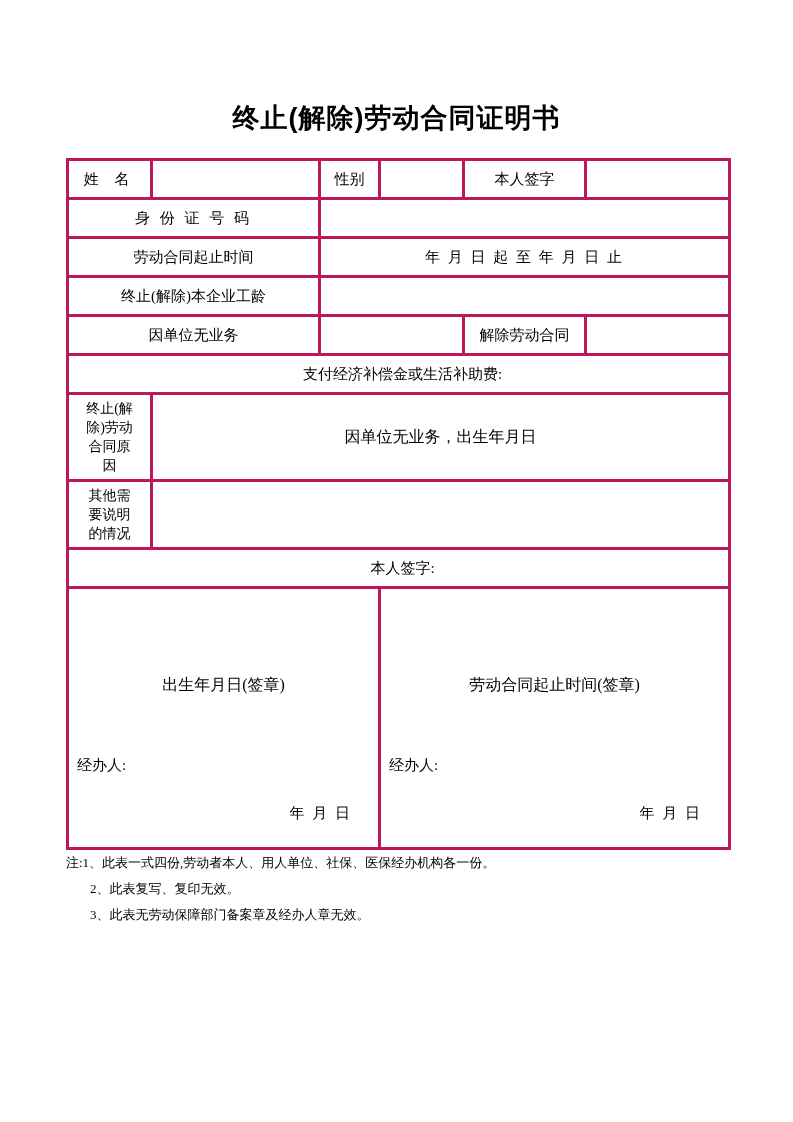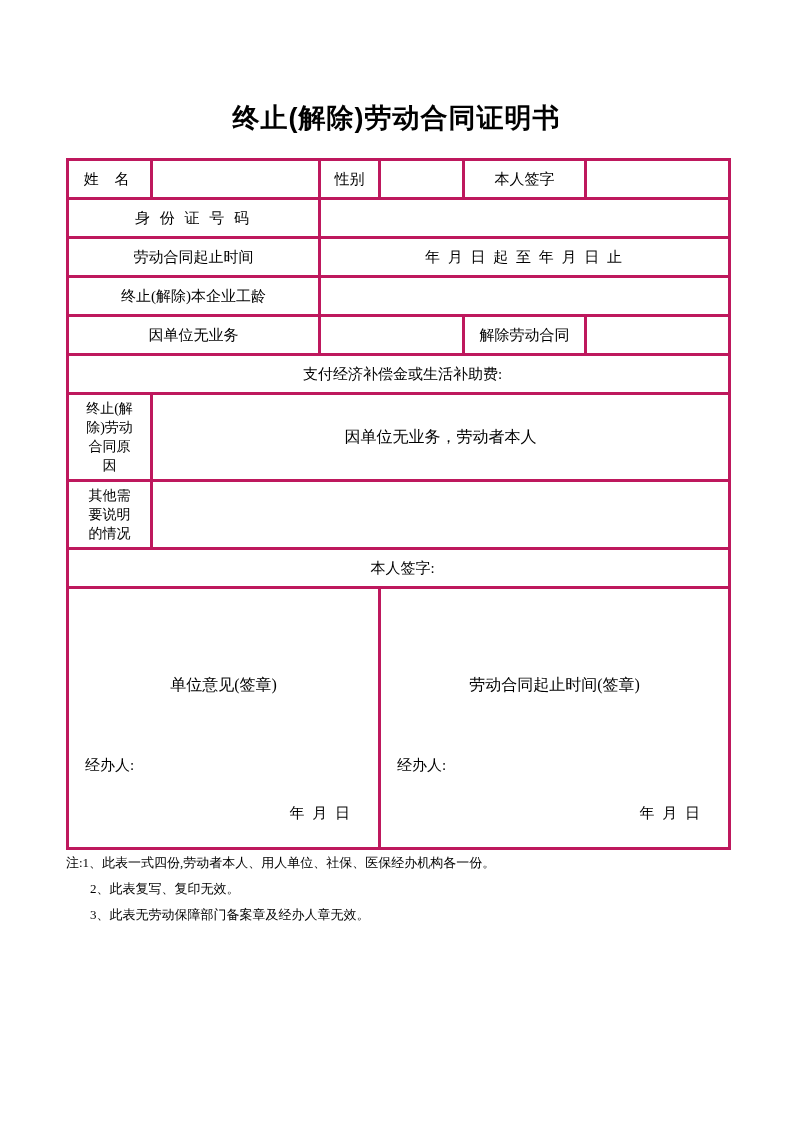--- a/index.html
+++ b/index.html
@@ -67,21 +67,21 @@
     position: relative;
     height: 258px;
   }
   .box-title {
     text-align: center;
     font-size: 16px;
     padding-top: 86px;
   }
   .box-person {
     position: absolute;
-    left: 16px;
+    left: 8px;
     bottom: 72px;
     font-size: 15px;
   }
   .box-date {
     position: absolute;
     right: 26px;
     bottom: 24px;
     font-size: 15px;
     letter-spacing: 2px;
   }
@@ -143,33 +143,33 @@
         <td colspan="2">因单位无业务</td>
         <td colspan="2"></td>
         <td>解除劳动合同</td>
         <td></td>
       </tr>
       <tr>
         <td colspan="6" class="left-pad">支付经济补偿金或生活补助费:</td>
       </tr>
       <tr>
         <td class="vert-label cell-tall-1">终止(解除)劳动合同原因</td>
-        <td colspan="5" class="reason-text cell-tall-1">因单位无业务，劳动者本人</td>
+        <td colspan="5" class="reason-text cell-tall-1">因单位无业务，出生年月日</td>
       </tr>
       <tr>
         <td class="vert-label cell-tall-2">其他需要说明的情况</td>
         <td colspan="5" class="cell-tall-2"></td>
       </tr>
       <tr>
         <td colspan="6" class="left-pad cell-sign">本人签字:</td>
       </tr>
       <tr>
         <td colspan="3" class="big-box">
           <div class="box-inner">
-            <div class="box-title">单位意见(签章)</div>
+            <div class="box-title">出生年月日(签章)</div>
             <div class="box-person">经办人:</div>
             <div class="box-date">年      月      日</div>
           </div>
         </td>
         <td colspan="3" class="big-box">
           <div class="box-inner">
             <div class="box-title">劳动合同起止时间(签章)</div>
             <div class="box-person">经办人:</div>
             <div class="box-date">年      月      日</div>
           </div>

